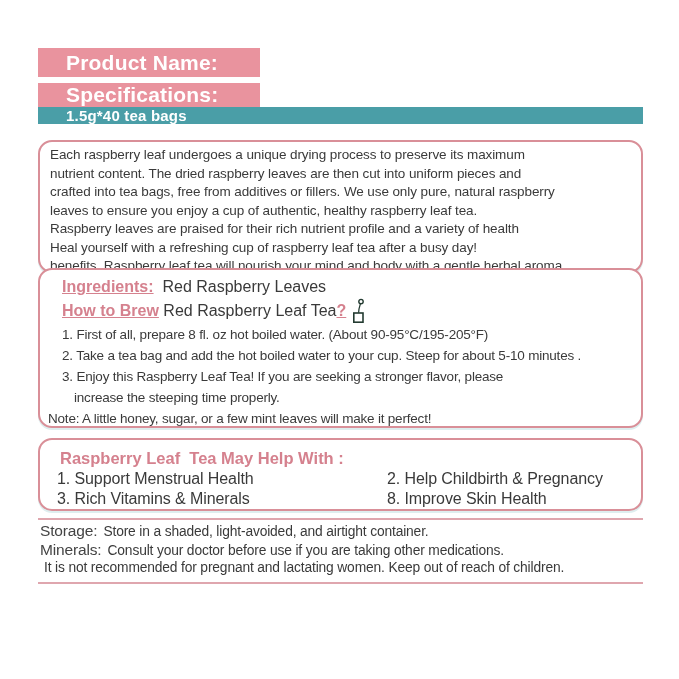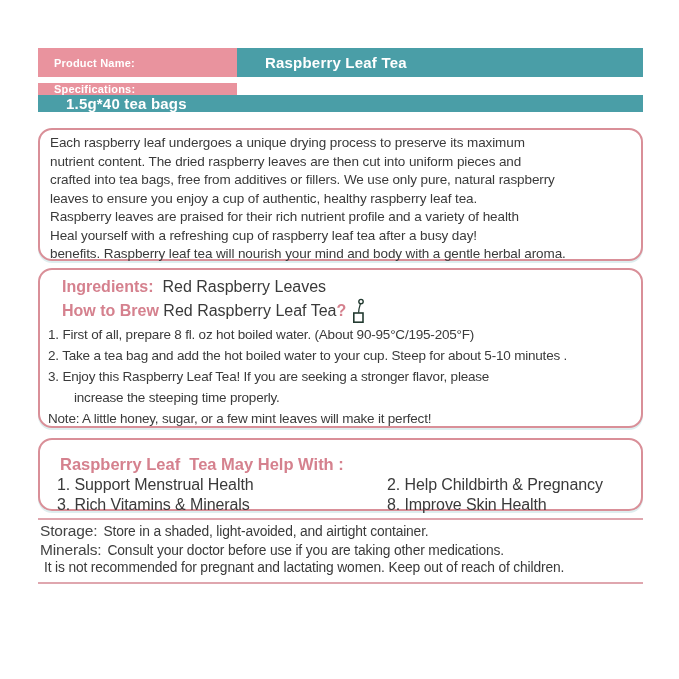--- a/index.html
+++ b/index.html
@@ -5,42 +5,42 @@
   html,body{margin:0;padding:0;background:#ffffff;}
   .page{
     position:relative;width:679px;height:679px;background:#ffffff;overflow:hidden;
     font-family:"Liberation Sans","DejaVu Sans",sans-serif;color:#3a3a3a;
   }
   
   .hdr-row{position:absolute;left:38px;width:605px;height:29px;display:flex;}
   .hdr-row.r1{top:48px;}
   .hdr-row.r2{top:83px;flex-direction:column;}
   .hdr-label{
-    width:199px;background:#e9939e;color:#ffffff;font-weight:bold;font-size:11px;
-    display:flex;align-items:center;padding-left:16px;box-sizing:border-box;letter-spacing:.2px;
+    width:222px;background:#e9939e;color:#ffffff;font-weight:bold;font-size:21px;
+    display:flex;align-items:center;padding-left:28px;box-sizing:border-box;letter-spacing:.2px;
   }
   .hdr-value{
     flex:1;background:#4a9ea7;color:#ffffff;font-weight:bold;font-size:15px;
     display:flex;align-items:center;padding-left:28px;box-sizing:border-box;letter-spacing:.2px;
   }
   
   .box{
     position:absolute;left:38px;width:605px;box-sizing:border-box;
     border:2px solid #d98f98;border-radius:14px;background:#ffffff;
     box-shadow:0 2px 0 rgba(74,158,167,.18);
   }
-  .box1{top:128px;height:133px;padding:4px 4px 0 10px;}
+  .box1{top:140px;height:133px;padding:4px 4px 0 10px;}
   .box2{top:268px;height:160px;padding:6px 4px 0 0;}
-  .box3{top:438px;height:73px;padding:13px 4px 0 0;}
+  .box3{top:438px;height:73px;padding:7px 4px 0 0;}
   .desc-line{font-size:13.5px;line-height:18.5px;white-space:pre;letter-spacing:-.1px;}
   .pink{color:#d5818e;}
   .brew-head{font-size:16px;line-height:22px;padding-left:22px;white-space:pre;}
-  .brew-head .pink{font-weight:600;}
+  .brew-head .pink{font-weight:600;text-decoration:underline;}
   .brew-head.how{line-height:24px;display:flex;align-items:center;}
-  .brew-step{font-size:13.5px;line-height:21px;padding-left:8px;white-space:pre;letter-spacing:-.2px;}
+  .brew-step{font-size:13.5px;line-height:21px;padding-left:22px;white-space:pre;letter-spacing:-.2px;}
   .brew-step.cont{padding-left:34px;}
   .brew-note{font-size:13.5px;line-height:21px;padding-left:8px;white-space:pre;letter-spacing:-.2px;}
   .teabag{margin-left:6px;flex:0 0 auto;}
   .benefits-title{font-size:16.5px;line-height:22px;font-weight:600;padding-left:20px;white-space:pre;}
   .benefits-grid{display:grid;grid-template-columns:330px auto;padding-left:17px;row-gap:0;}
   .benefit-item{font-size:16px;line-height:20px;white-space:pre;letter-spacing:-.1px;}
   
   .divider{position:absolute;left:38px;width:605px;height:2px;background:#dfa6ae;}
   .div-top{top:518px;}
   .div-bottom{top:582px;}
@@ -50,21 +50,20 @@
   .fl-warning{top:541px;}
   .fl-warning2{top:560px;left:44px;}
 </style>
 </head>
 <body>
 
 <div class="page">
 
   <div class="hdr-row r1">
     <div class="hdr-label">Product Name:</div>
-    <div class="hdr-value">Raspberry Leaf Tea</div>
   </div>
 
   <div class="hdr-row r2">
     <div class="hdr-label">Specifications:</div>
     <div class="hdr-value">1.5g*40 tea bags</div>
   </div>
 
   <div class="box box1">
     <div class="desc-line">Each raspberry leaf undergoes a unique drying process to preserve its maximum</div>
     <div class="desc-line">nutrient content. The dried raspberry leaves are then cut into uniform pieces and</div>

